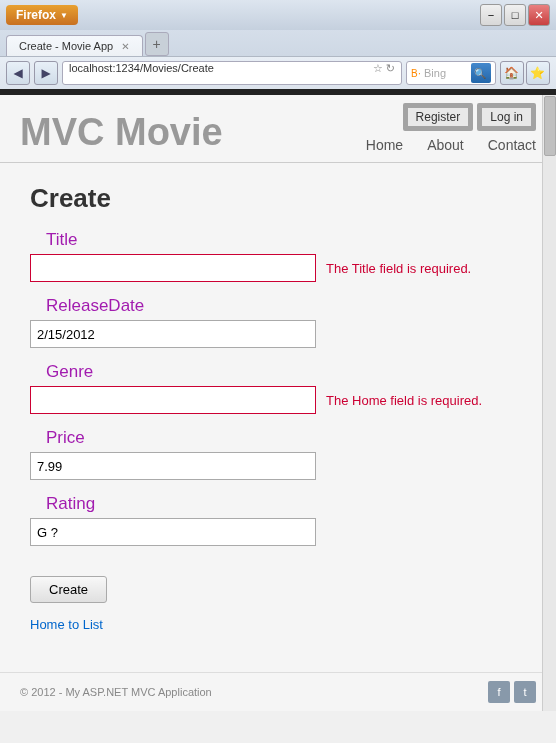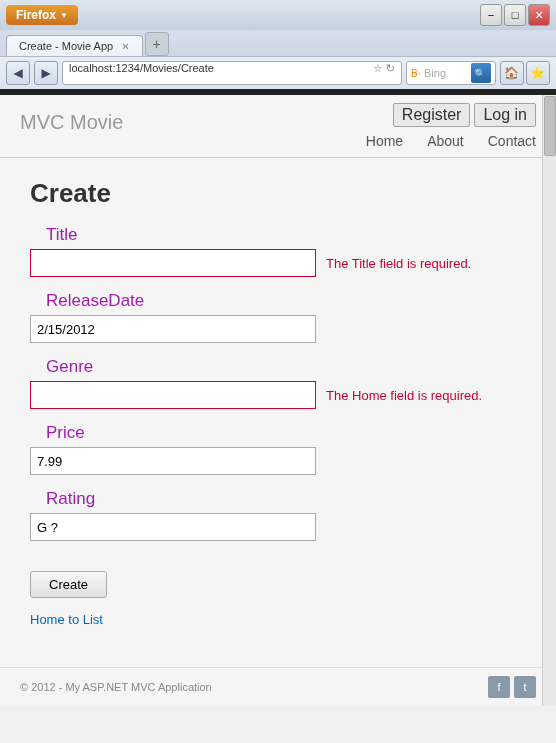--- a/index.html
+++ b/index.html
@@ -31,24 +31,24 @@
     .search-icon-btn { width: 20px; height: 20px; background: linear-gradient(to bottom, #4488cc, #2266aa); border-radius: 2px; display: flex; align-items: center; justify-content: center; color: white; font-size: 10px; }
     .nav-extra-btns { display: flex; gap: 2px; }
 
     
     .black-bar { height: 6px; background: #222; width: 100%; }
 
     
     .site-wrapper { background: #f5f5f5; min-height: 580px; position: relative; }
 
     .site-header { background: #f5f5f5; padding: 8px 20px 0; display: flex; align-items: flex-start; justify-content: space-between; }
-    .site-logo { font-size: 20px; color: #999; font-weight: normal; margin-top: 8px; }
+    .site-logo { font-size: 38px; color: #999; font-weight: bold; margin-top: 8px; }
     .header-right { display: flex; flex-direction: column; align-items: flex-end; gap: 6px; }
     .auth-links { display: flex; gap: 4px; font-size: 12px; }
-    .auth-link { color: #333; text-decoration: none; background: #e8e8e8; border: 1px solid #a3a3a3; padding: 2px 8px; border-radius: 2px; font-size: 16px; }
+    .auth-link { color: #333; text-decoration: none; background: #e8e8e8; border: 5px solid #a3a3a3; padding: 2px 8px; border-radius: 2px; font-size: 12px; }
     .nav-links { display: flex; gap: 24px; }
     .nav-link { color: #555; font-size: 14px; text-decoration: none; }
 
     .site-content { padding: 20px 30px; }
 
     .page-title { font-size: 26px; font-weight: bold; color: #333; margin-bottom: 16px; }
 
     .form-group { margin-bottom: 14px; }
     .form-label { display: block; font-size: 17px; color: #a21caf; margin-bottom: 4px; margin-left: 16px; }
     .form-row { display: flex; align-items: center; gap: 10px; }

